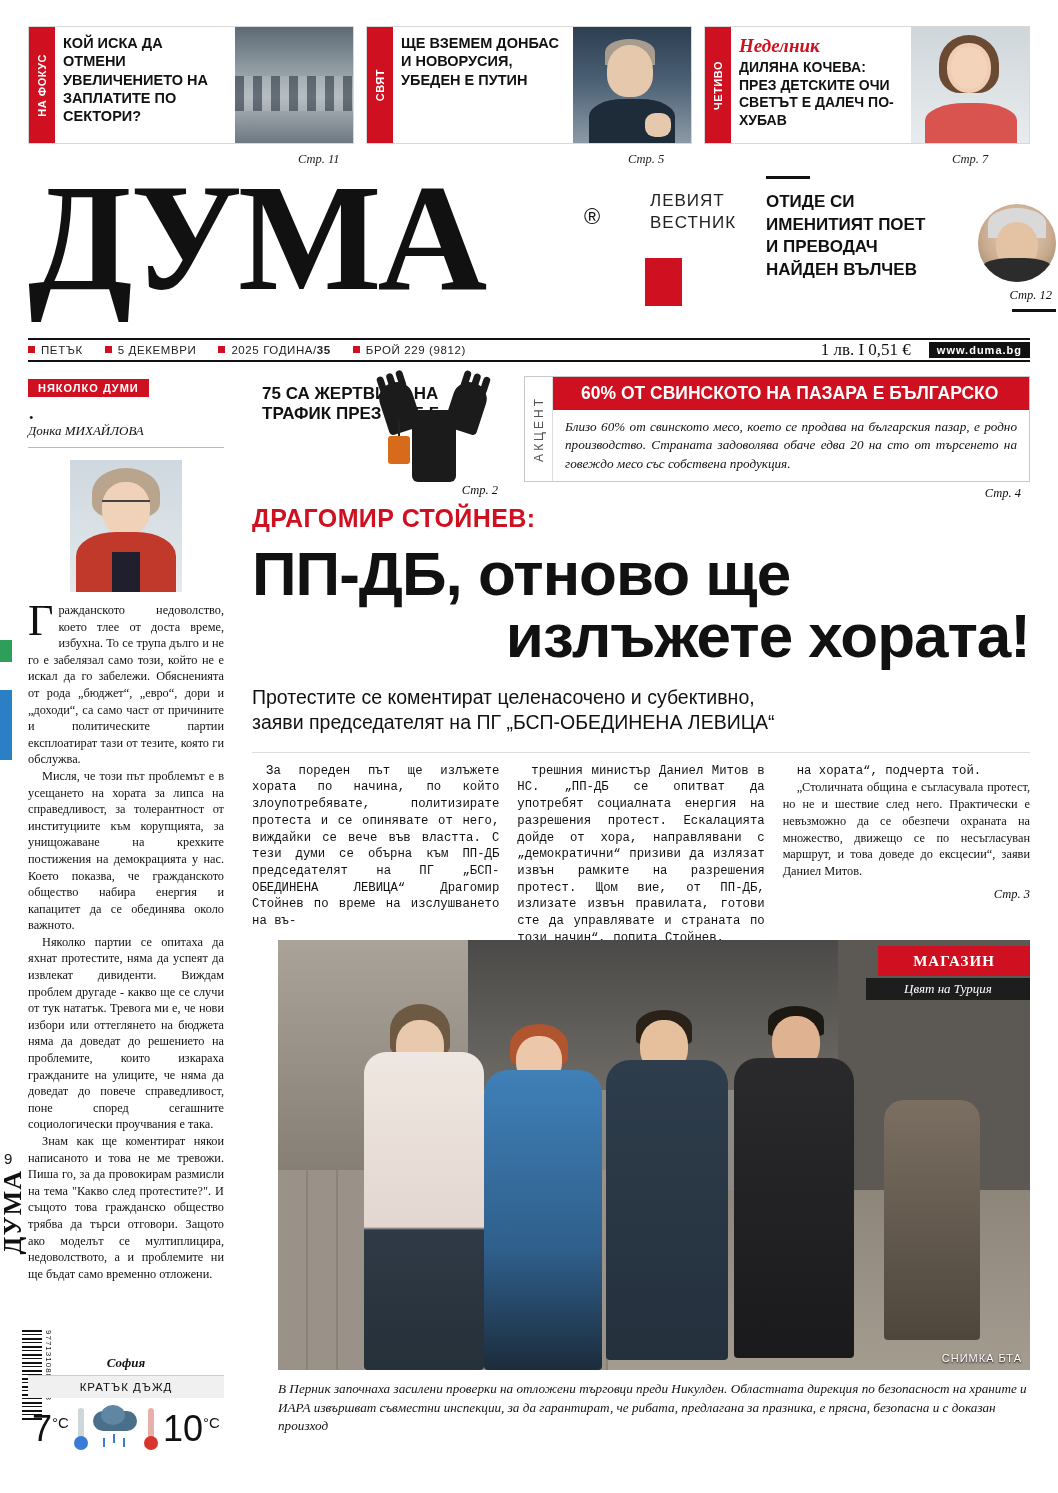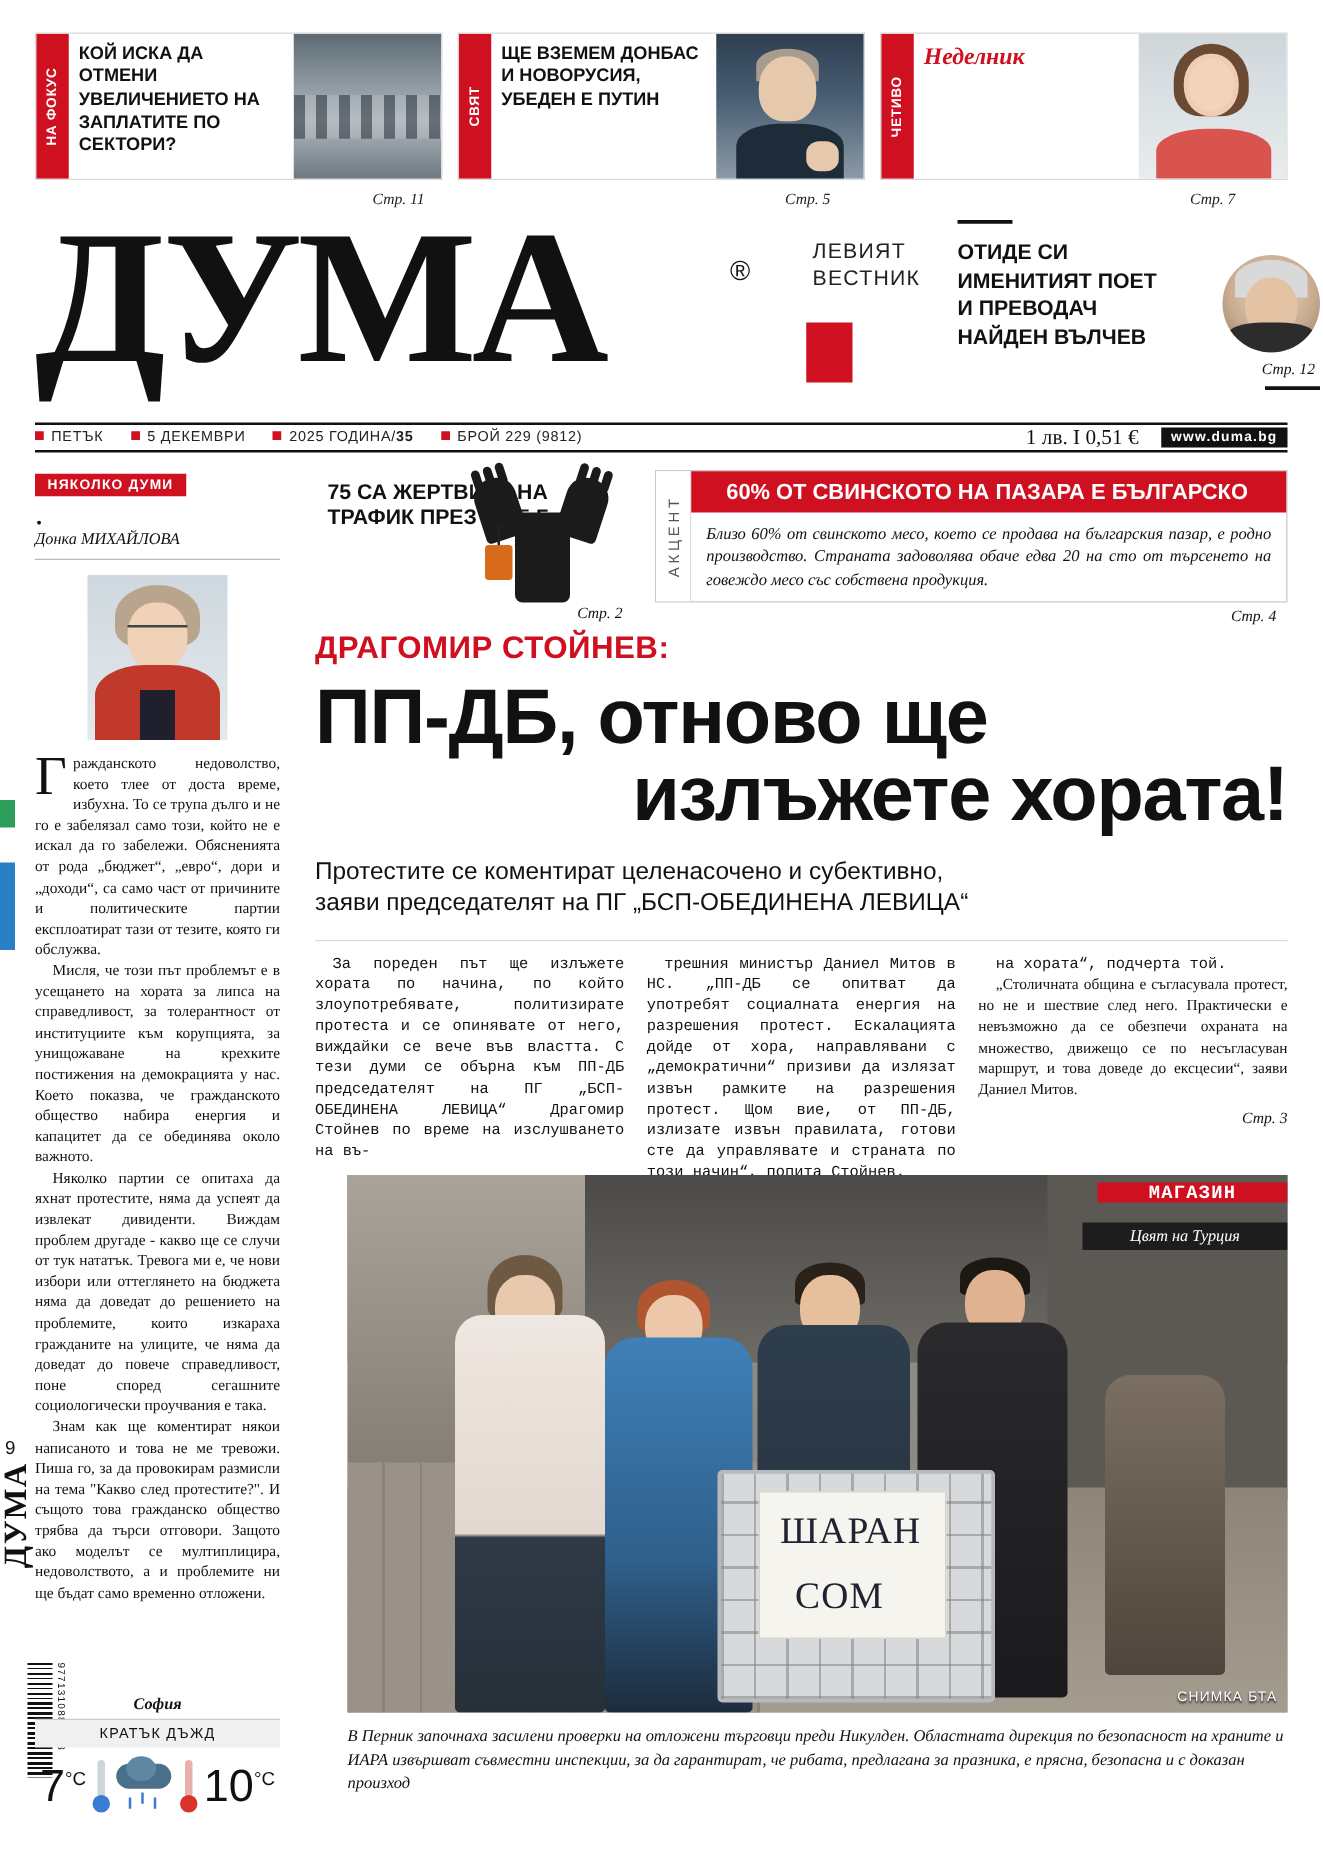--- a/index.html
+++ b/index.html
@@ -523,23 +523,23 @@
     position: absolute;
     left: 278px; top: 940px;
     width: 752px; height: 430px;
     overflow: hidden;
     background: #8d8a85;
   }
   .ph-sky { position:absolute; left:0; top:0; width:100%; height:150px; background: linear-gradient(180deg,#4b4a48 0%,#6e6b66 100%); }
   .ph-wall { position:absolute; left:0; top:0; width:190px; height:230px; background: linear-gradient(180deg,#a9a39a 0%,#857f76 100%); }
   .ph-stall { position:absolute; left:560px; top:0; width:192px; height:260px; background:#5c5954; }
   .ph-banner {
-    position:absolute; left:600px; top:6px; width:152px; height:16px;
+    position:absolute; left:600px; top:6px; width:152px; height:30px;
     background:#cf1020; color:#fff;
-    font-family:Liberation Mono, monospace; font-weight:bold; font-size:15px;
+    font-family:Liberation Serif, serif; font-weight:bold; font-size:15px;
     display:flex; align-items:center; justify-content:center; letter-spacing:1px;
   }
   .ph-banner2 {
     position:absolute; left:588px; top:38px; width:164px; height:22px;
     background:#1d1d1d; color:#fff;
     font-family:"Liberation Serif", serif; font-style:italic; font-size:13px;
     display:flex; align-items:center; justify-content:center;
   }
   .ph-ground { position:absolute; left:0; bottom:0; width:100%; height:180px; background: linear-gradient(180deg,#8d857a 0%,#a59c90 100%); }
   .ph-pave { position:absolute; left:0; bottom:0; width:330px; height:200px;
@@ -619,20 +619,21 @@
           <div class="hand"></div>
       </div>
     </div>
 
     <div class="teaser teaser3">
       <div class="teaser-tag">
           <span>ЧЕТИВО</span>
         </div>
       <div class="teaser-text">
         <span class="script-word">Неделник</span>
+        <span>ДИЛЯНА КОЧЕВА: ПРЕЗ ДЕТСКИТЕ ОЧИ СВЕТЪТ Е ДАЛЕЧ ПО-ХУБАВ</span>
       </div>
       <div class="teaser-photo t3-photo">
         <div class="hair"></div>
           <div class="head"></div>
           <div class="face"></div>
           <div class="body"></div>
       </div>
     </div>
   </div>
 
@@ -799,26 +800,19 @@
       <div class="p2-head"></div>
       <div class="person p2"></div>
     <div class="p3-hair"></div>
       <div class="p3-head"></div>
       <div class="person p3"></div>
     <div class="p4-hair"></div>
       <div class="p4-head"></div>
       <div class="person p4"></div>
     <div class="person p5"></div>
 
-    <div class="crate">
-      <div class="crate-cage"></div>
-      <div class="sign">
-        <div class="w1">ШАРАН</div>
-        <div class="w2">СОМ</div>
-      </div>
-    </div>
 
     <div class="photo-credit">СНИМКА БТА</div>
   </div>
 
   <div class="caption">В Перник започнаха засилени проверки на отложени търговци преди Никулден. Областната дирекция по безопасност на храните и ИАРА извършват съвместни инспекции, за да гарантират, че рибата, предлагана за празника, е прясна, безопасна и с доказан произход</div>
 
 </div>
 
 </body></html>

